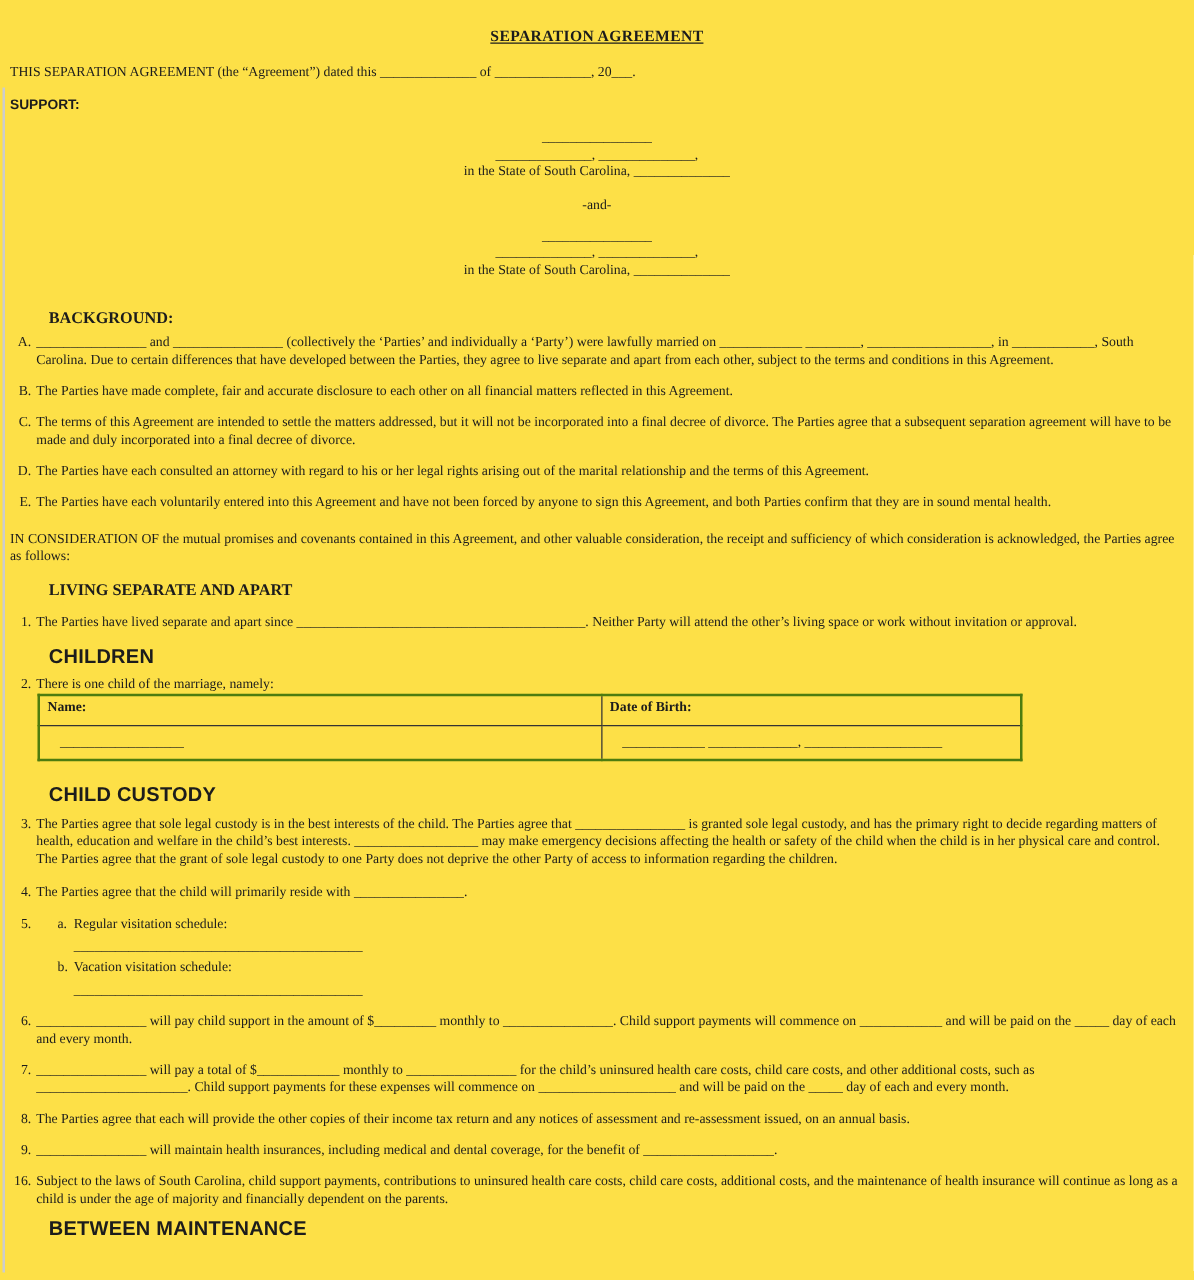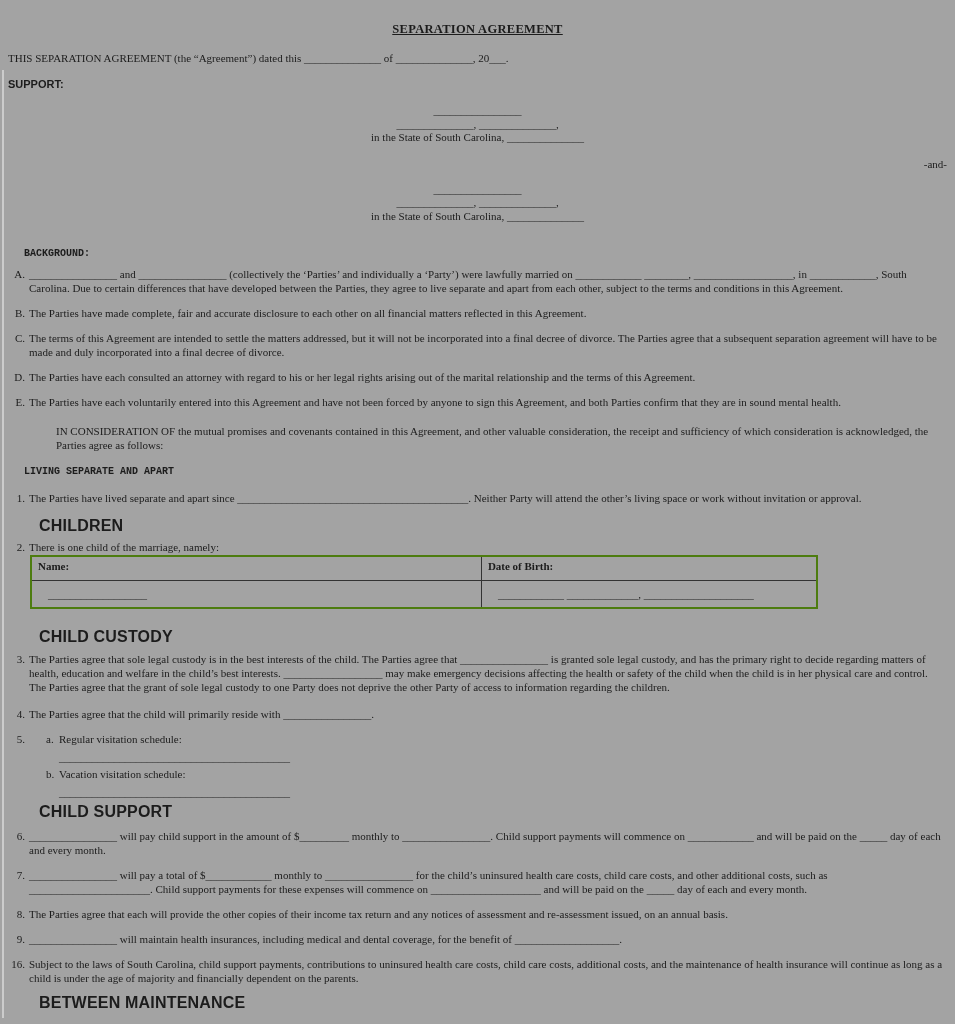--- a/index.html
+++ b/index.html
@@ -1,20 +1,20 @@
 <!DOCTYPE html>
 <html><head>
 <meta charset="utf-8">
 <style>
   html, body { margin: 0; padding: 0; background: #ffffff; }
   .page {
     position: relative;
     width: 955px;
     height: 1024px;
-    background: #a3a3a3;
+    background: #fde047;
     font-family: "Liberation Serif", "DejaVu Serif", serif;
     font-size: 11px;
     color: #1c1c1c;
     overflow: hidden;
   }
   .page-edge {
     position: absolute;
     left: 2px;
     top: 70px;
     width: 2px;
@@ -35,28 +35,27 @@
   .para { margin: 14px 0 0 0; line-height: 14px; }
   .sans { font-family: "Liberation Sans", "DejaVu Sans", sans-serif; }
   .between-label {
     margin-top: 13px;
     font-weight: bold;
     font-size: 11px;
     line-height: 13px;
   }
   .party-block { margin-top: 13px; text-align: center; line-height: 13.5px; }
   .party-block div { line-height: 13.5px; }
-  .and-sep { margin-top: 13px; text-align: right; line-height: 13px; }
+  .and-sep { margin-top: 13px; text-align: center; line-height: 13px; }
 
   .serif-heading {
-    margin: 0 0 0 16px;
-    font-weight: bold;
-    font-size: 10px;
+    margin: 0 0 0 31px;
+    font-weight: bold;
+    font-size: 13px;
     line-height: 14px;
-    font-family: Liberation Mono, monospace;
   }
   .sans-heading {
     margin: 0 0 0 31px;
     font-family: "Liberation Sans", "DejaVu Sans", sans-serif;
     font-weight: bold;
     font-size: 16px;
     line-height: 13px;
     letter-spacing: 0.2px;
   }
 
@@ -64,21 +63,21 @@
   .li .marker { flex: 0 0 17px; text-align: right; }
   .li .text { flex: 1; margin-left: 4px; }
 
   .mt6  { margin-top: 6px; }
   .mt8  { margin-top: 8px; }
   .mt9  { margin-top: 9px; }
   .mt11 { margin-top: 11px; }
   .mt12 { margin-top: 12px; }
   .mt13 { margin-top: 13px; }
   .mt14 { margin-top: 14px; }
-  .mt15 { margin-top: 15px; margin-left: 48px; }
+  .mt15 { margin-top: 15px; }
   .mt21 { margin-top: 21px; }
   .mt24 { margin-top: 24px; }
 
   .children-table {
     width: 788px;
     margin: 1px 0 0 22px;
     border-collapse: collapse;
     border: 2px solid #4d7c0f;
   }
   .children-table th, .children-table td {
@@ -199,21 +198,20 @@
         </div>
         <div class="sub-blank">__________________________________________</div>
         <div class="sub-item" style="margin-top:3px;">
           <span class="sub-marker">b.</span>
           <span>Vacation visitation schedule:</span>
         </div>
         <div class="sub-blank">__________________________________________</div>
       </div>
     </div>
 
-    <h2 class="sans-heading mt6">CHILD SUPPORT</h2>
 
     <div class="li">
       <span class="marker">6.</span>
       <span class="text">________________ will pay child support in the amount of $_________ monthly to ________________. Child support payments will commence on ____________ and will be paid on the _____ day of each and every month.</span>
     </div>
     <div class="li">
       <span class="marker">7.</span>
       <span class="text">________________ will pay a total of $____________ monthly to ________________ for the child’s uninsured health care costs, child care costs, and other additional costs, such as ______________________. Child support payments for these expenses will commence on ____________________ and will be paid on the _____ day of each and every month.</span>
     </div>
     <div class="li">

